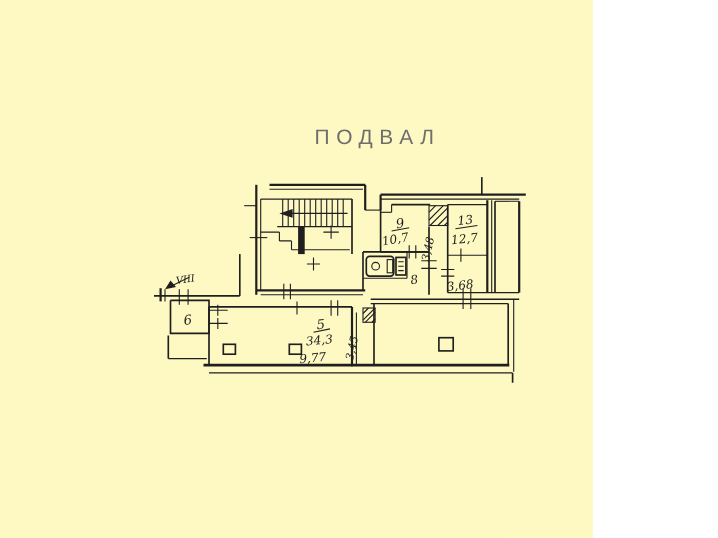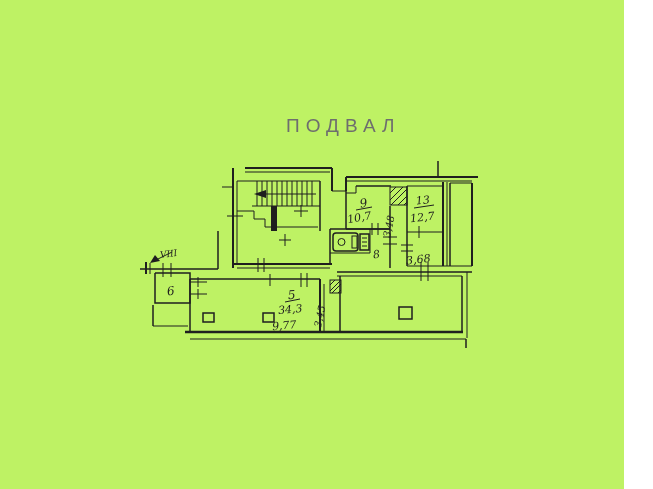--- a/index.html
+++ b/index.html
@@ -1,19 +1,19 @@
 <!DOCTYPE html>
 <html><head>
 <meta charset="utf-8">
 <style>
   html,body{margin:0;padding:0;background:#ffffff;}
   .page{
     position:relative;
-    width:624px;height:489px;
-    background:#bef264;
+    width:539px;height:489px;
+    background:#fef9c3;
     overflow:hidden;
     font-family:"Liberation Sans", sans-serif;
   }
   .plan-title{
     position:absolute;
     left:286px;top:115px;
     font-size:19px;
     letter-spacing:6px;
     color:#6e6e6e;
     font-family:"Liberation Sans", sans-serif;

